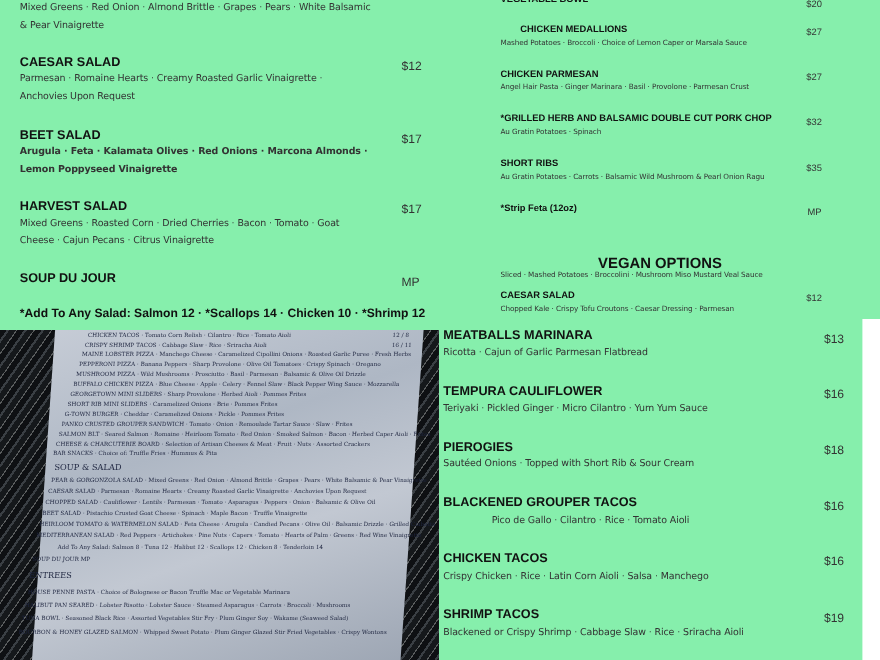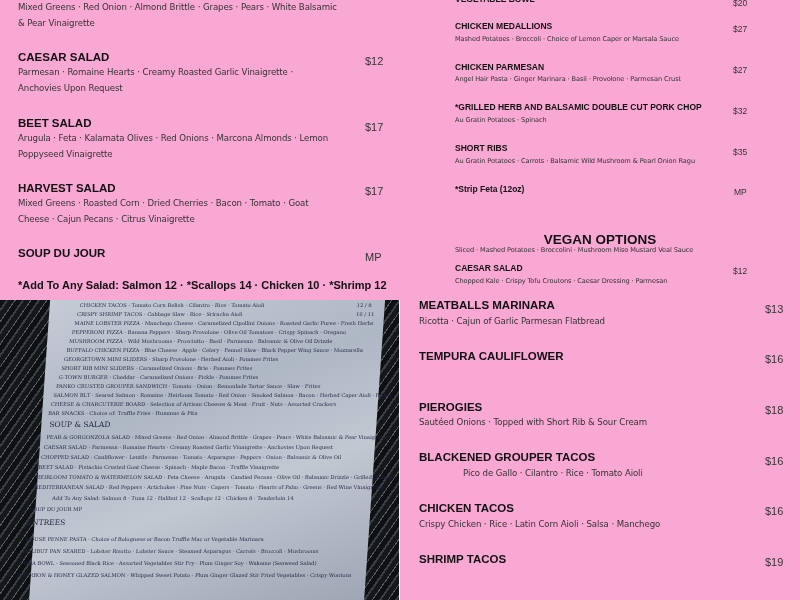--- a/index.html
+++ b/index.html
@@ -1,26 +1,26 @@
 <!DOCTYPE html>
 <html><head>
 <meta charset="utf-8">
 <style>
   html, body { margin: 0; padding: 0; }
   body {
     width: 800px; height: 600px; overflow: hidden; position: relative;
     background: #ffffff; font-family: "Liberation Sans", sans-serif; color: #111;
   }
-  .panel { position: absolute; overflow: hidden; background: #f9a8d4; }
+  .panel { position: absolute; overflow: hidden; background: #86efac; }
   
   #p-tl { left: 0; top: 0; width: 400px; height: 300px; }
   
   #p-tr { left: 400px; top: 0; width: 400px; height: 290px; }
   
-  #p-br { left: 400px; top: 290px; width: 400px; height: 310px; }
+  #p-br { left: 384px; top: 290px; width: 400px; height: 310px; }
   
   #p-photo { left: 0; top: 300px; width: 399px; height: 300px; background: #1b1e22; }
   .name { font-weight: bold; text-transform: uppercase; white-space: nowrap; color: #111; }
   .desc { font-family: "DejaVu Sans", sans-serif; color: #333; }
   .price { position: absolute; color: #333; }
 
   
   #p-tl .name { position: absolute; left: 18px; font-size: 11.5px; }
   #p-tl .desc { position: absolute; left: 18px; width: 320px; font-size: 8.6px; line-height: 15.5px; letter-spacing: -0.1px; }
   #p-tl .price { left: 365px; font-size: 11px; }
@@ -60,37 +60,37 @@
 
 <div class="panel" id="p-tl">
   <div class="desc" style="top:0px;">Mixed Greens · Red Onion · Almond Brittle · Grapes · Pears · White Balsamic &amp; Pear Vinaigrette</div>
 
   <div class="name" style="top:51px;">Caesar Salad</div>
   <div class="price" style="top:55px;">$12</div>
   <div class="desc" style="top:65px;">Parmesan · Romaine Hearts · Creamy Roasted Garlic Vinaigrette · Anchovies Upon Request</div>
 
   <div class="name" style="top:117px;">Beet Salad</div>
   <div class="price" style="top:121px;">$17</div>
-  <div class="desc" style="top:131px;">Arugula · Feta · Kalamata Olives · Red Onions · Marcona Almonds · Lemon Poppyseed Vinaigrette</div>
+  <div class="desc" style="top:131px;font-weight:bold;">Arugula · Feta · Kalamata Olives · Red Onions · Marcona Almonds · Lemon Poppyseed Vinaigrette</div>
 
   <div class="name" style="top:182px;">Harvest Salad</div>
   <div class="price" style="top:185px;">$17</div>
   <div class="desc" style="top:196px;">Mixed Greens · Roasted Corn · Dried Cherries · Bacon · Tomato · Goat Cheese · Cajun Pecans · Citrus Vinaigrette</div>
 
   <div class="name" style="top:247px;">Soup Du Jour</div>
   <div class="price" style="top:251px;">MP</div>
 
   <div class="addon">*Add To Any Salad: Salmon 12 · *Scallops 14 · Chicken 10 · *Shrimp 12</div>
 </div>
 
 <div class="panel" id="p-tr">
   <div class="name" style="top:-6px;">Vegetable Bowl</div>
   <div class="price" style="top:-2px; left:333px;">$20</div>
 
-  <div class="name" style="top:21px;">Chicken Medallions</div>
+  <div class="name" style="top:21px;margin-left:18px;">Chicken Medallions</div>
   <div class="price" style="top:24px; left:333px;">$27</div>
   <div class="desc" style="top:35px;">Mashed Potatoes · Broccoli · Choice of Lemon Caper or Marsala Sauce</div>
 
   <div class="name" style="top:62px;">Chicken Parmesan</div>
   <div class="price" style="top:65px; left:333px;">$27</div>
   <div class="desc" style="top:75px;">Angel Hair Pasta · Ginger Marinara · Basil · Provolone · Parmesan Crust</div>
 
   <div class="name" style="top:102px;">*Grilled Herb and Balsamic Double Cut Pork Chop</div>
   <div class="price" style="top:106px; left:333px;">$32</div>
   <div class="desc" style="top:116px;">Au Gratin Potatoes · Spinach</div>
@@ -110,35 +110,37 @@
   <div class="desc" style="top:277px;">Chopped Kale · Crispy Tofu Croutons · Caesar Dressing · Parmesan</div>
 </div>
 
 <div class="panel" id="p-br">
   <div class="name" style="top:9px;">Meatballs Marinara</div>
   <div class="price" style="top:13px;">$13</div>
   <div class="desc" style="top:26px;">Ricotta · Cajun of Garlic Parmesan Flatbread</div>
 
   <div class="name" style="top:60px;">Tempura Cauliflower</div>
   <div class="price" style="top:63px;">$16</div>
+  <div class="desc" style="top:77px;">Teriyaki · Pickled Ginger · Micro Cilantro · Yum Yum Sauce</div>
 
   <div class="name" style="top:111px;">Pierogies</div>
   <div class="price" style="top:114px;">$18</div>
   <div class="desc" style="top:127px;">Sautéed Onions · Topped with Short Rib &amp; Sour Cream</div>
 
   <div class="name" style="top:161px;">Blackened Grouper Tacos</div>
   <div class="price" style="top:165px;">$16</div>
   <div class="desc" style="top:178px;padding-left:44px;">Pico de Gallo · Cilantro · Rice · Tomato Aioli</div>
 
   <div class="name" style="top:212px;">Chicken Tacos</div>
   <div class="price" style="top:215px;">$16</div>
   <div class="desc" style="top:229px;">Crispy Chicken · Rice · Latin Corn Aioli · Salsa · Manchego</div>
 
   <div class="name" style="top:263px;">Shrimp Tacos</div>
   <div class="price" style="top:266px;">$19</div>
+  <div class="desc" style="top:280px;">Blackened or Crispy Shrimp · Cabbage Slaw · Rice · Sriracha Aioli</div>
 </div>
 
 <div class="panel" id="p-photo">
   <div class="tree left"></div>
   <div class="tree right"></div>
   <div class="sheet">
     <div class="photo-line" style="top:6px; left:30px;"><span>CHICKEN TACOS · Tomato Corn Relish · Cilantro · Rice · Tomato Aioli</span><span class="pp" style="left:277px;">12 / 8</span></div>
     <div class="photo-line" style="top:15px; left:28px;"><span>CRISPY SHRIMP TACOS · Cabbage Slaw · Rice · Sriracha Aioli</span><span class="pp" style="left:279px;">16 / 11</span></div>
     <div class="photo-line" style="top:24px; left:26px;"><span>MAINE LOBSTER PIZZA · Manchego Cheese · Caramelized Cipollini Onions · Roasted Garlic Puree · Fresh Herbs</span></div>
     <div class="photo-line" style="top:33px; left:24px;"><span>PEPPERONI PIZZA · Banana Peppers · Sharp Provolone · Olive Oil Tomatoes · Crispy Spinach · Oregano</span></div>

